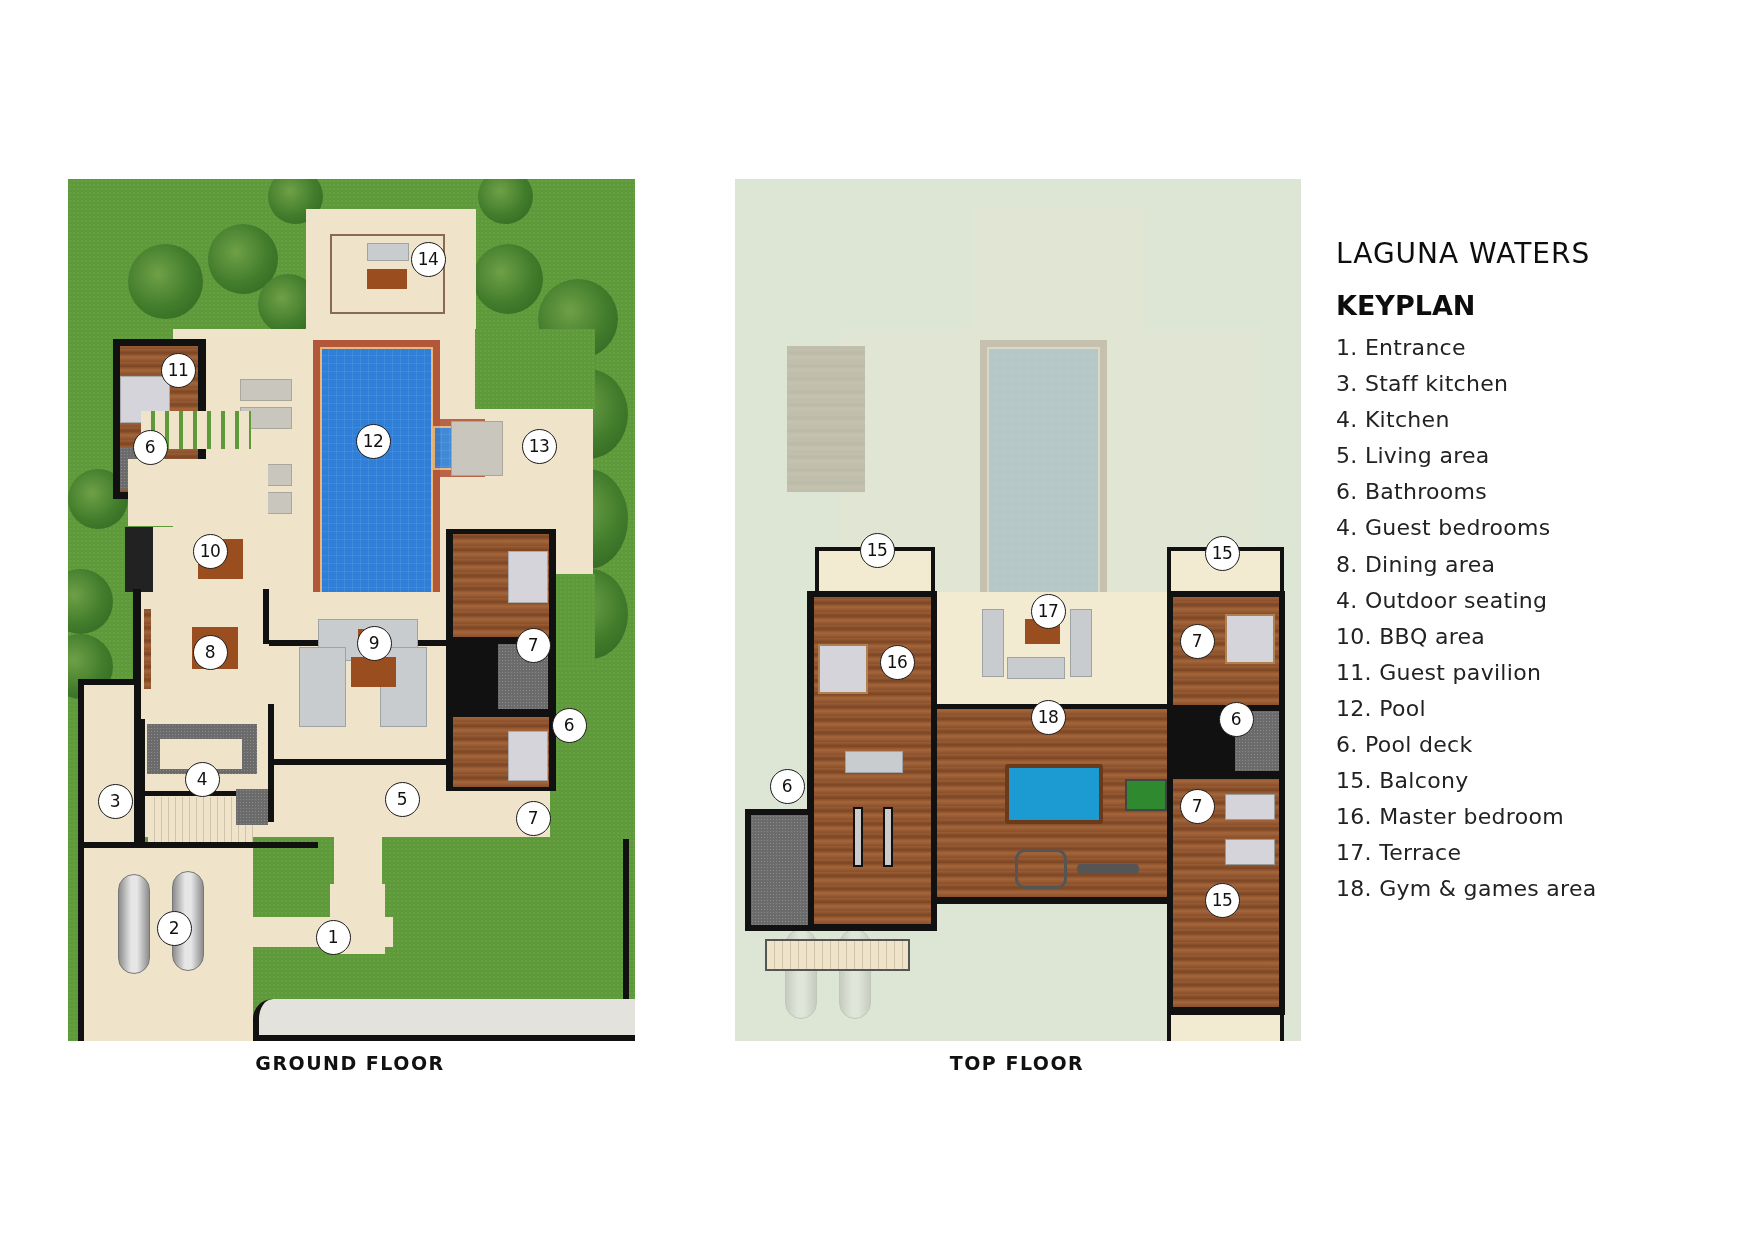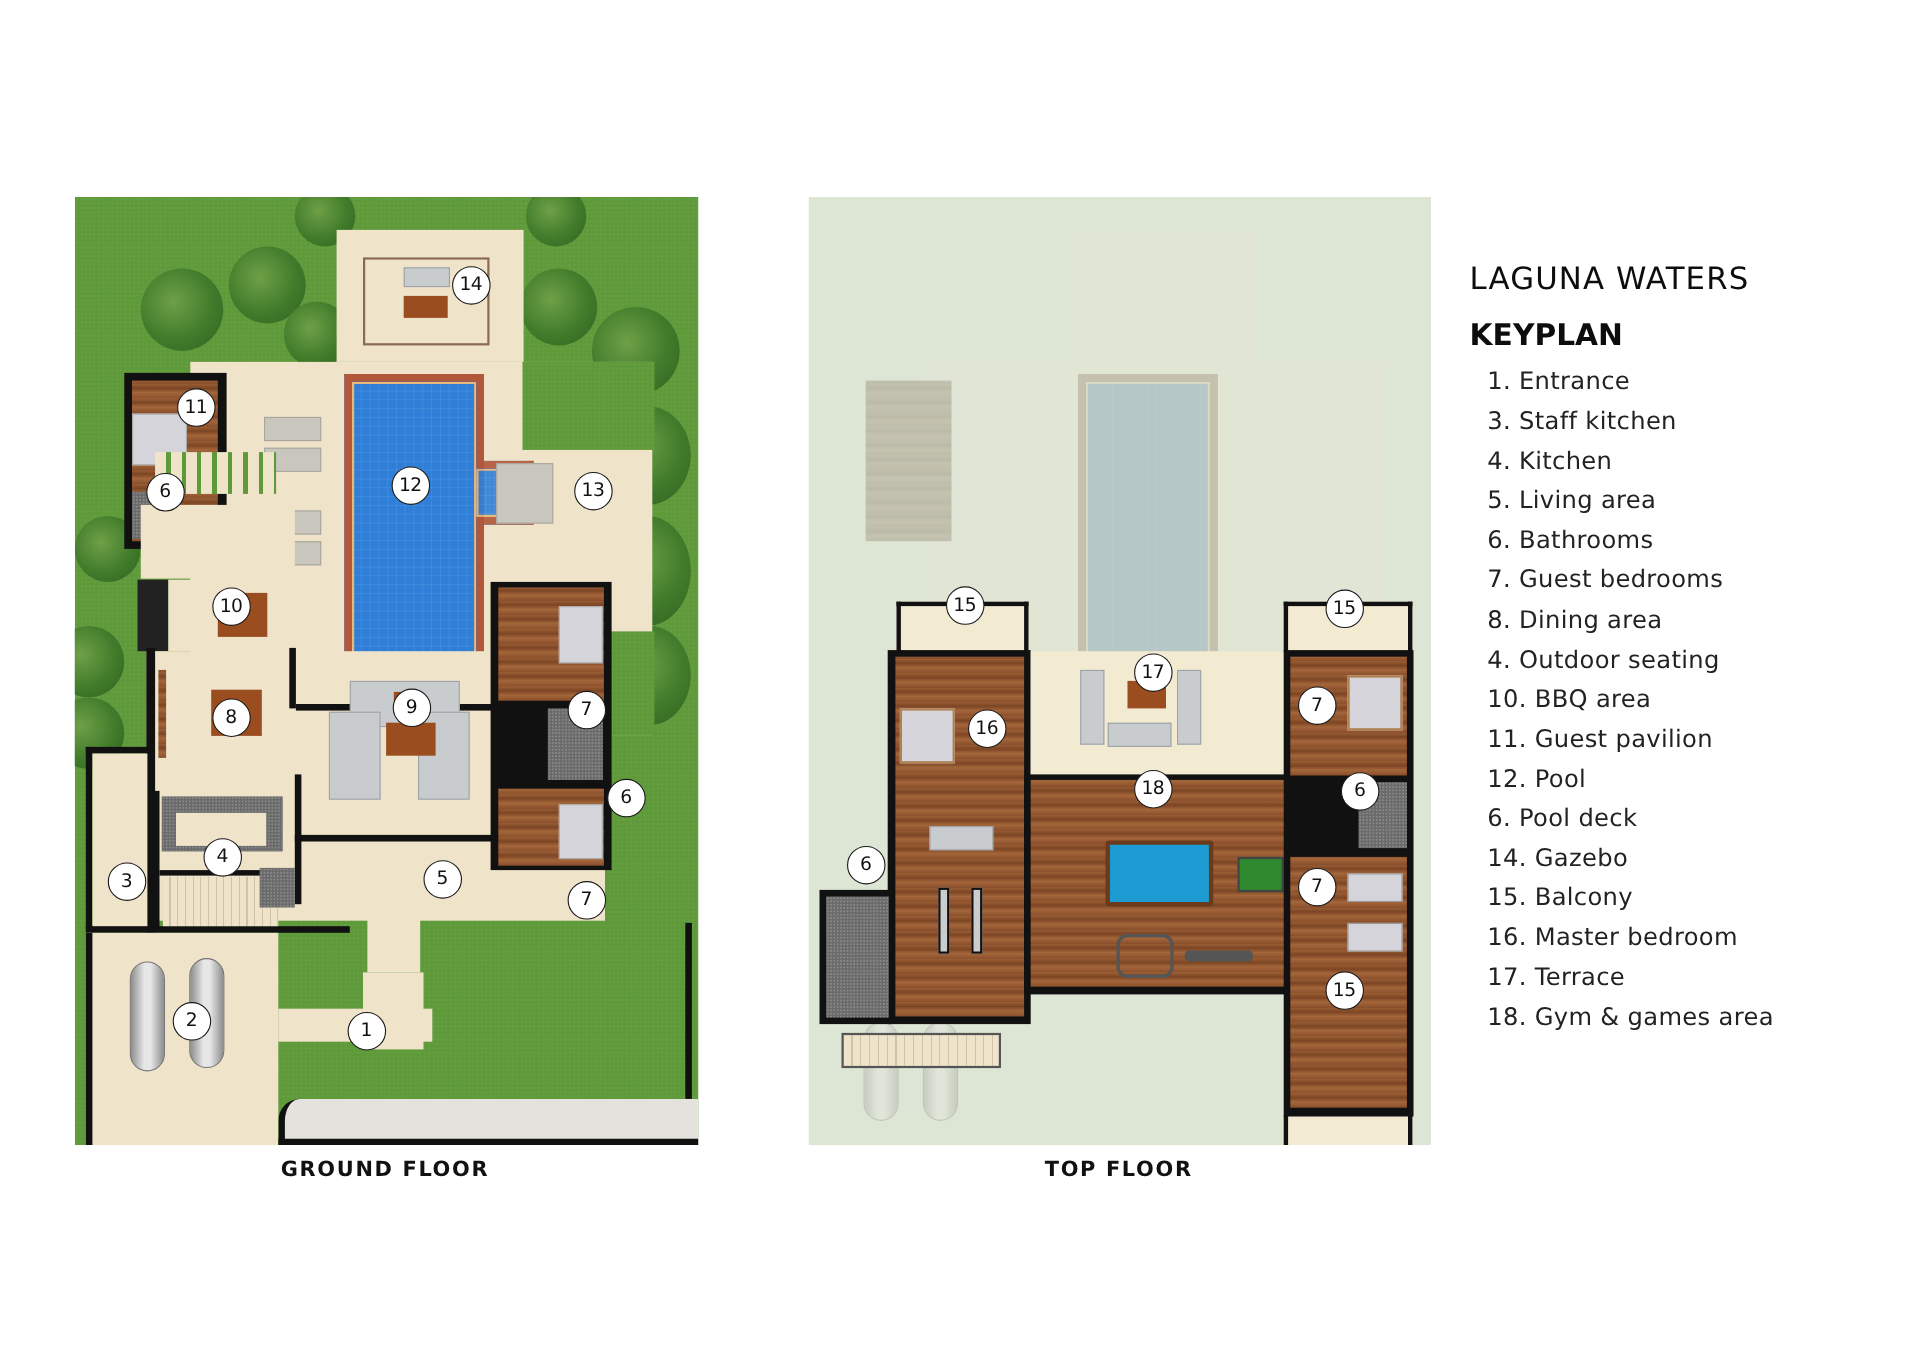--- a/index.html
+++ b/index.html
@@ -27,21 +27,21 @@
     font-family:"DejaVu Sans", sans-serif; font-size:17px; color:#111; letter-spacing:-0.5px;
     z-index:5;
   }
   .floor-label {
     position:absolute; top:1052px; font-family:"DejaVu Sans", sans-serif; font-weight:bold;
     font-size:19px; letter-spacing:1.5px; color:#111; text-align:center; width:300px;
   }
   .legend { position:absolute; left:1336px; top:228px; }
   .legend-title { font-family:"DejaVu Sans", sans-serif; font-size:28px; color:#0d0d0d; letter-spacing:1px; font-weight:normal; line-height:52px; white-space:nowrap; }
   .legend-sub { font-family:"DejaVu Sans", sans-serif; font-size:27px; font-weight:bold; color:#0d0d0d; line-height:36px; margin-top:8px; }
-  .legend-list { list-style:none; margin:6px 0 0 16px; padding:0; }
+  .legend-list { list-style:none; margin:6px 0 0 0; padding:0; }
   .legend-list li { font-family:"DejaVu Sans", sans-serif; font-size:22px; color:#222; line-height:36.1px; font-weight:normal; white-space:nowrap; letter-spacing:0.3px; }
 </style>
 </head>
 <body>
 
 <div class="plan" style="left:68px; top:179px; width:567px; height:862px;">
   <div class="abs grass" style="left:0;top:0;width:567px;height:862px;"></div>
 
   <div class="tree" style="left:200px;top:-10px;width:55px;height:55px;"></div>
   <div class="tree" style="left:410px;top:-10px;width:55px;height:55px;"></div>
@@ -221,26 +221,25 @@
 
 <div class="legend">
   <div class="legend-title">LAGUNA WATERS</div>
   <div class="legend-sub">KEYPLAN</div>
   <ul class="legend-list">
     <li>1. Entrance</li>
     <li>3. Staff kitchen</li>
     <li>4. Kitchen</li>
     <li>5. Living area</li>
     <li>6. Bathrooms</li>
-    <li>7. Guest bedrooms</li>
+    <li>4. Guest bedrooms</li>
     <li>8. Dining area</li>
     <li>4. Outdoor seating</li>
     <li>10. BBQ area</li>
     <li>11. Guest pavilion</li>
     <li>12. Pool</li>
     <li>6. Pool deck</li>
-    <li>14. Gazebo</li>
     <li>15. Balcony</li>
     <li>16. Master bedroom</li>
     <li>17. Terrace</li>
     <li>18. Gym &amp; games area</li>
   </ul>
 </div>
 
 </body></html>

